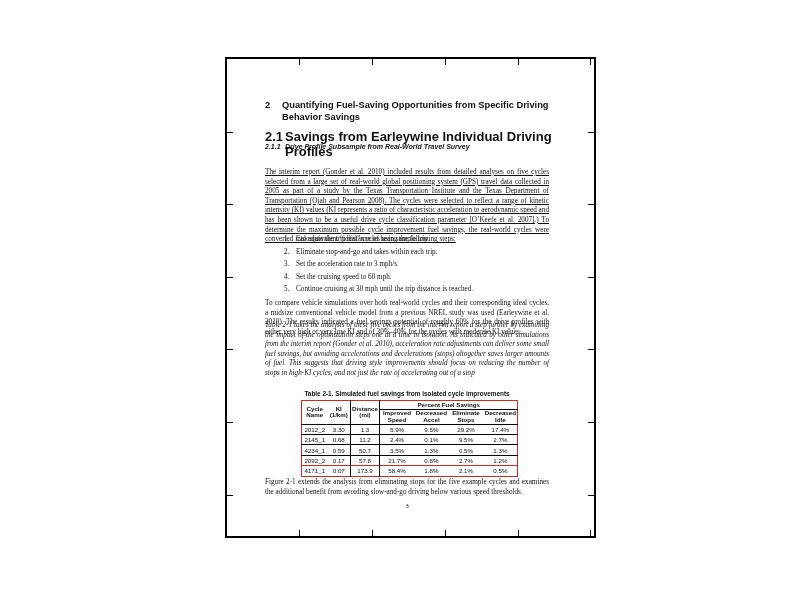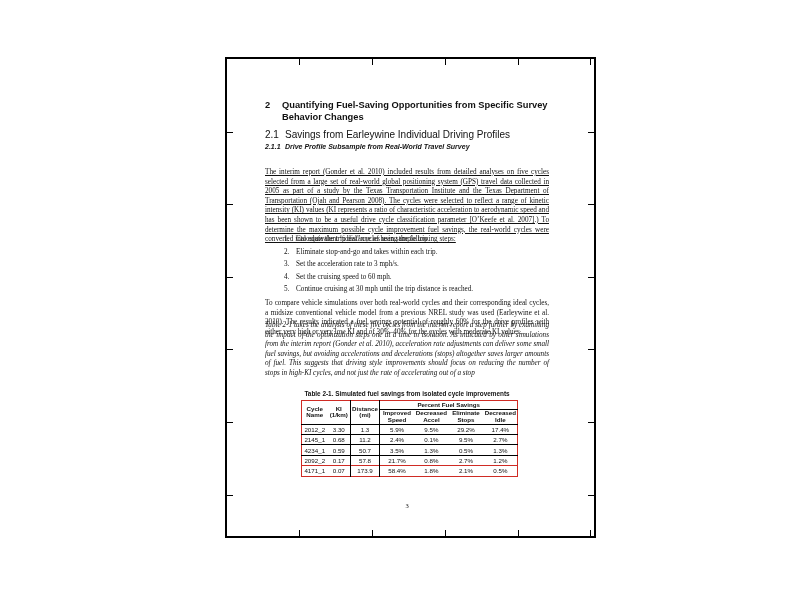--- a/index.html
+++ b/index.html
@@ -19,22 +19,22 @@
   .tick.horz { width: 6px; height: 1px; }
 
   .abs { position: absolute; }
 
   
   .h1 { left: 38px; top: 41px; width: 296px; display: flex;
         font-family: "Liberation Sans", sans-serif; font-weight: bold;
         font-size: 9.3px; line-height: 11.5px; }
   .h1 .num { flex: 0 0 17px; }
   .h2 { left: 38px; top: 70px; width: 300px; display: flex;
-        font-family: "Liberation Sans", sans-serif; font-weight: normal;
-        font-size: 10px; }
+        font-family: "Liberation Sans", sans-serif; font-weight: bold;
+        font-size: 13px; }
   .h2 .num { flex: 0 0 20px; }
   .h3 { left: 38px; top: 84px; width: 300px; display: flex;
         font-family: "Liberation Sans", sans-serif; font-weight: bold; font-style: italic;
         font-size: 7px; }
   .h3 .num { flex: 0 0 20px; }
 
   
   .para { width: 284px; font-size: 7.2px; line-height: 9.6px; text-align: justify; }
   .p1 { left: 38px; top: 109px; text-decoration: underline; }
   .p2 { left: 38px; top: 240px; }
@@ -72,21 +72,21 @@
   .pagenum { left: 38px; top: 443px; width: 284px; text-align: center; font-size: 6.5px; }
 </style>
 </head>
 <body>
 
 <div class="canvas">
   <div class="frame">
 
     <div class="abs h1">
       <span class="num">2</span>
-      <span class="txt">Quantifying Fuel-Saving Opportunities from Specific Survey Behavior Changes</span>
+      <span class="txt">Quantifying Fuel-Saving Opportunities from Specific Driving Behavior Savings</span>
     </div>
 
     <div class="abs h2">
       <span class="num">2.1</span>
       <span class="txt">Savings from Earleywine Individual Driving Profiles</span>
     </div>
 
     <div class="abs h3">
       <span class="num">2.1.1</span>
       <span class="txt">Drive Profile Subsample from Real-World Travel Survey</span>
@@ -191,20 +191,21 @@
               <td class="blk-left">173.9</td>
               <td class="blk-left">58.4%</td>
               <td>1.8%</td>
               <td>2.1%</td>
               <td>0.5%</td>
             </tr>
           </tbody>
       </table>
     </div>
 
+    <div class="abs para p4">Figure 2-1 extends the analysis from eliminating stops for the five example cycles and examines the additional benefit from avoiding slow-and-go driving below various speed thresholds.</div>
 
     <div class="abs pagenum">3</div>
   <div class="tick vert" style="left: 72px; top: 0px;"></div>
       <div class="tick vert" style="left: 72px; bottom: 0px;"></div>
       <div class="tick vert" style="left: 145px; top: 0px;"></div>
       <div class="tick vert" style="left: 145px; bottom: 0px;"></div>
       <div class="tick vert" style="left: 218px; top: 0px;"></div>
       <div class="tick vert" style="left: 218px; bottom: 0px;"></div>
       <div class="tick vert" style="left: 291px; top: 0px;"></div>
       <div class="tick vert" style="left: 291px; bottom: 0px;"></div>

